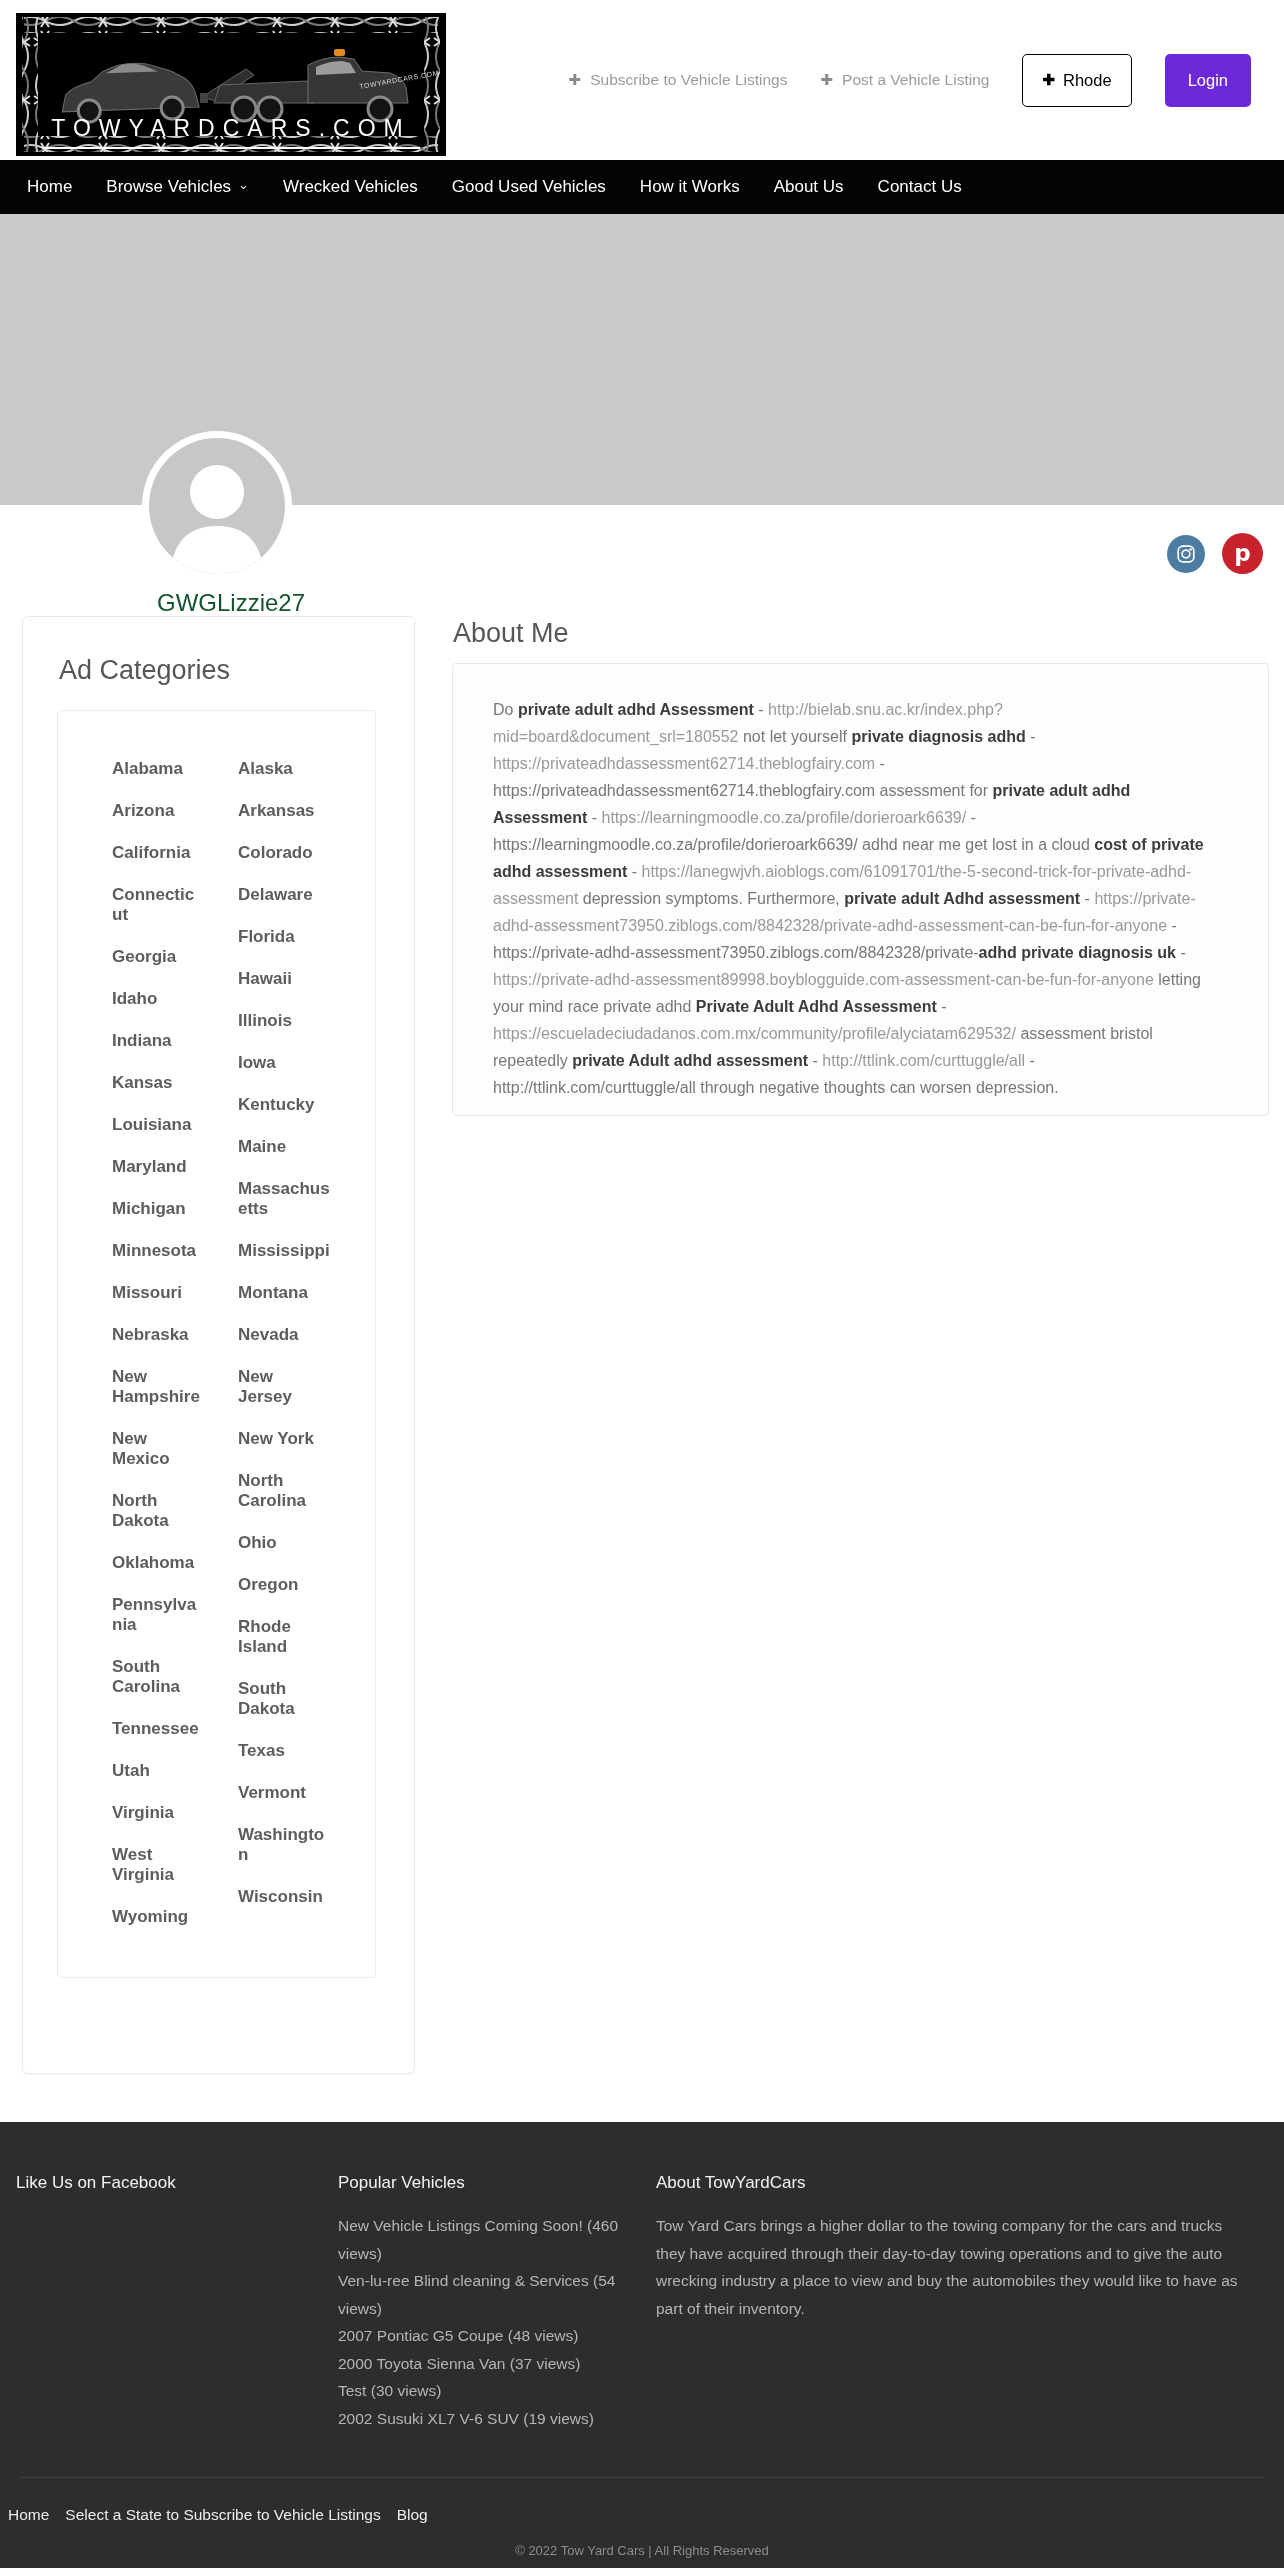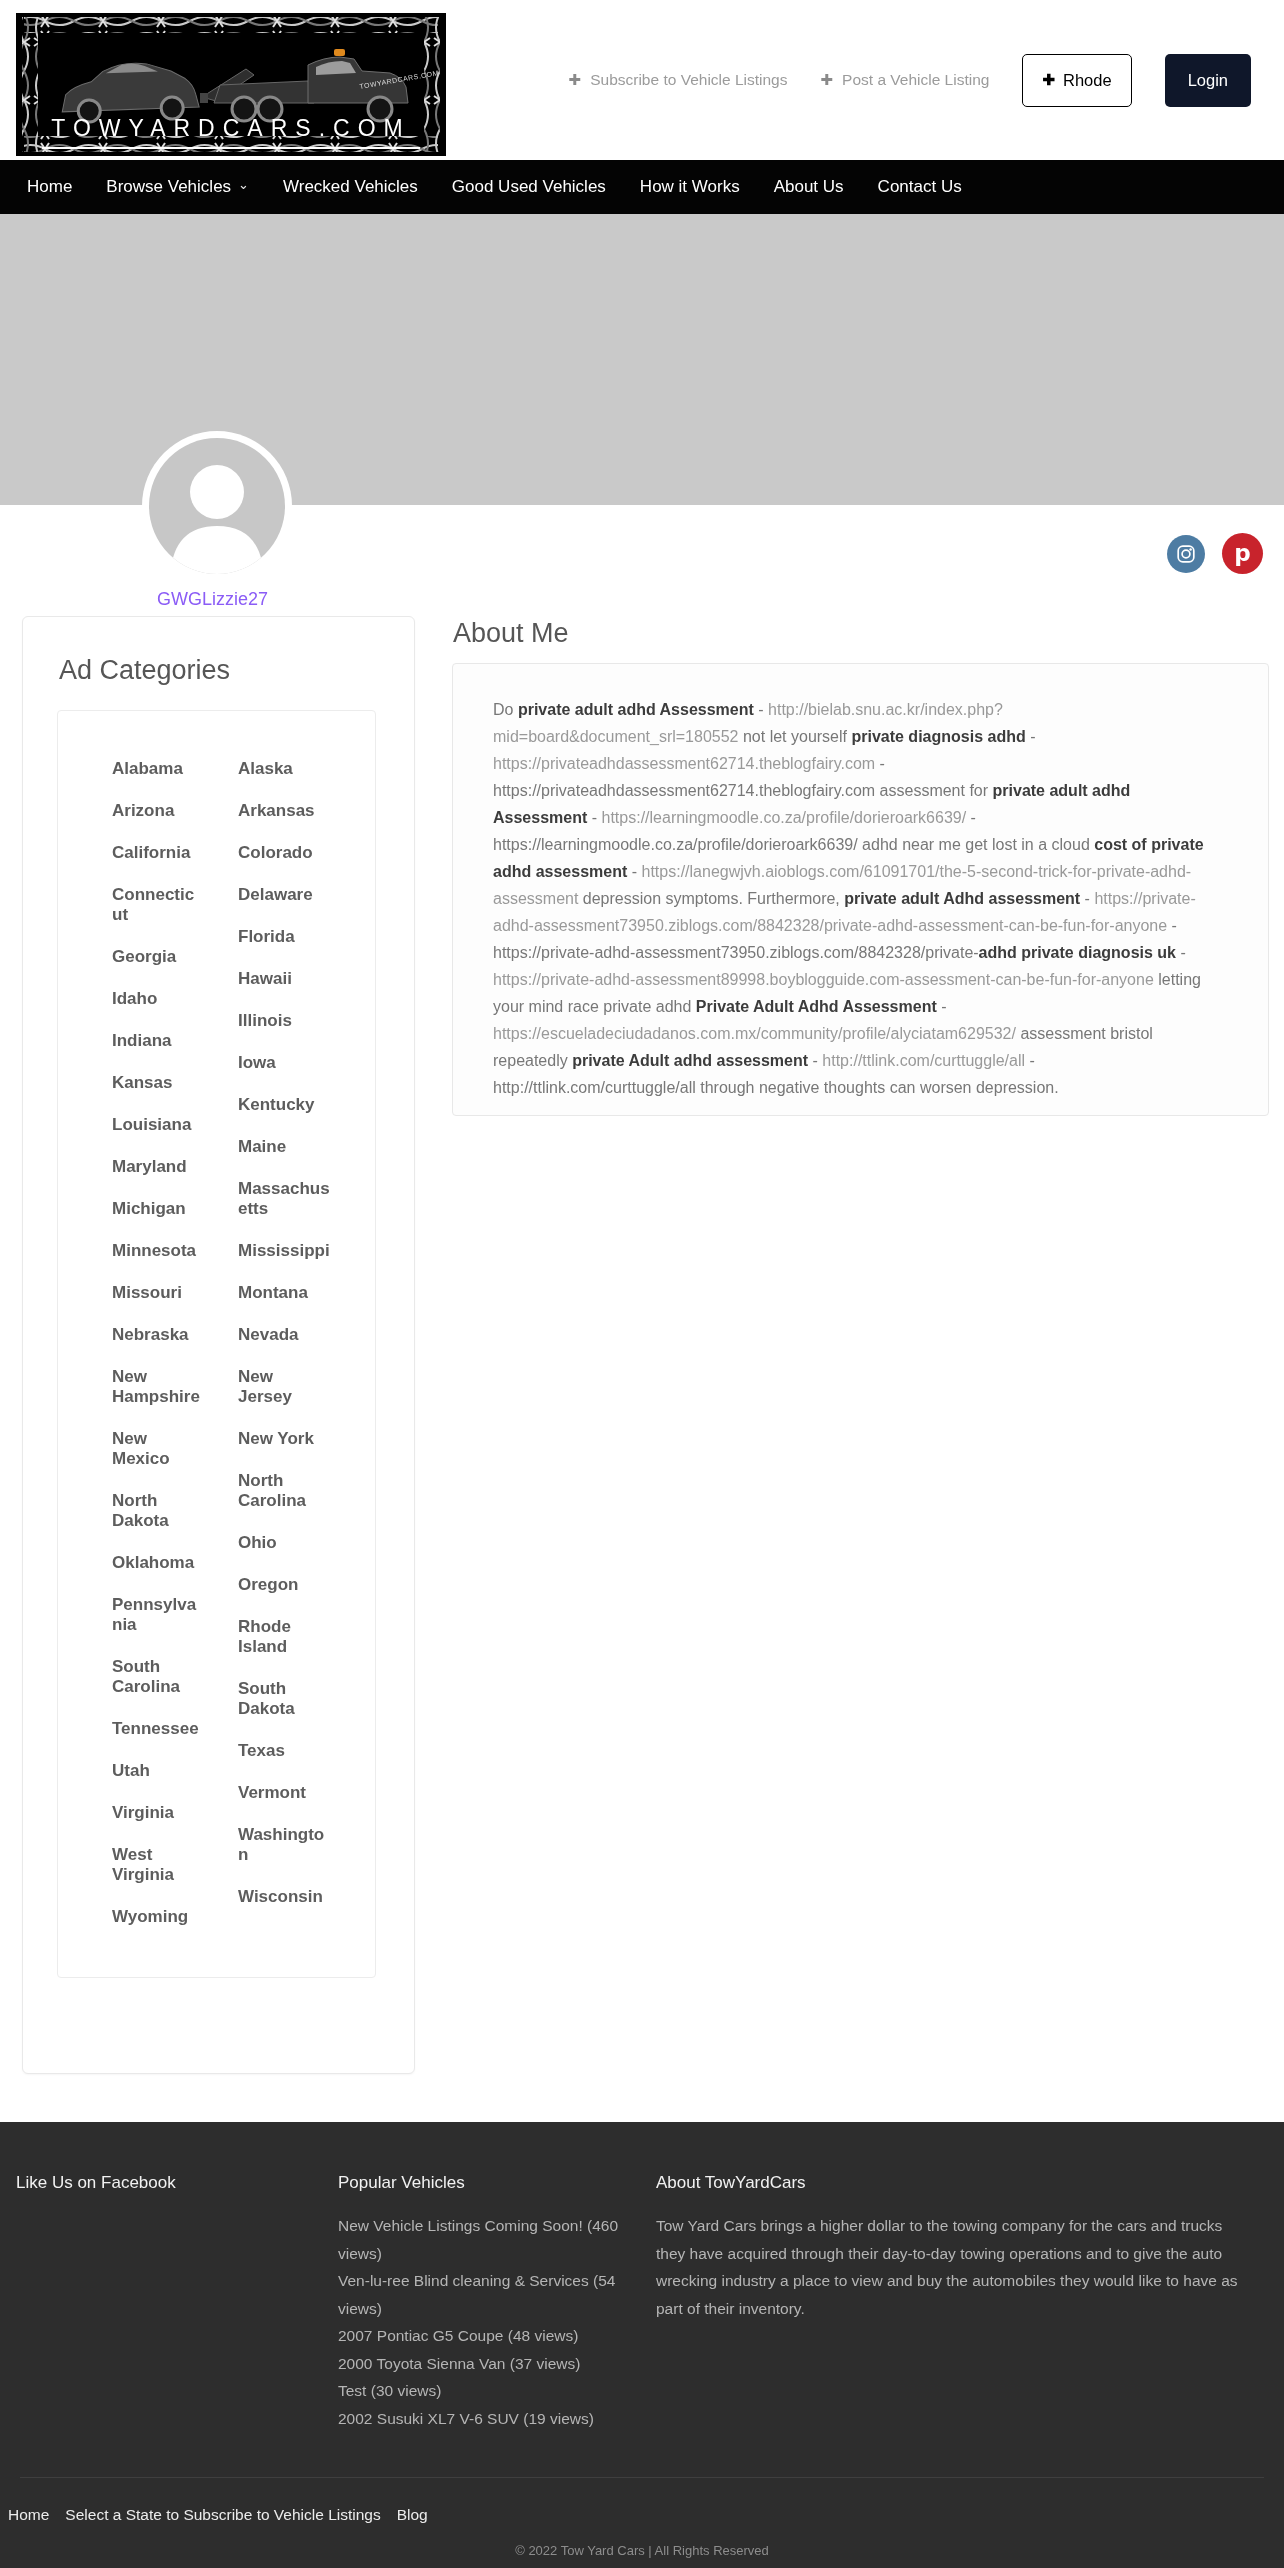--- a/index.html
+++ b/index.html
@@ -11,32 +11,32 @@
 
 .site-header { height:160px; background:#fff; display:flex; align-items:center; justify-content:space-between; padding-right:33px; }
 .logo { position:relative; width:430px; height:143px; margin:8px 0 0 16px; background:#000; display:block; flex:0 0 auto; }
 .logo svg { position:absolute; inset:0; }
 .logo-text { position:absolute; left:26px; right:26px; bottom:7px; color:#fff; font-size:23px; letter-spacing:8px; text-align:center; padding-bottom:5px; border-bottom:2px solid #fff; white-space:nowrap; }
 .header-actions { display:flex; align-items:center; gap:33px; }
 .hdr-link { display:flex; align-items:center; gap:9px; color:#9b9b9b; font-size:15.5px; }
 .plus-icon { color:#8a8a8a; font-size:15px; }
 .signup-btn { display:flex; align-items:center; gap:8px; background:#fff; border:1.5px solid #000; border-radius:5px; padding:16px 19px; font-size:16.5px; color:#000; }
 .signup-btn .plus-icon { color:#000; font-weight:bold; }
-.login-btn { background:#0f172a; color:#fff; border:none; border-radius:5px; padding:17px 23px; font-size:16.5px; }
+.login-btn { background:#6d28d9; color:#fff; border:none; border-radius:5px; padding:17px 23px; font-size:16.5px; }
 
 
 .main-nav { height:54px; background:#040404; display:flex; align-items:center; gap:34px; padding-left:27px; }
 .nav-item { color:#fff; font-size:17px; display:flex; align-items:center; gap:7px; white-space:nowrap; }
 .caret { font-size:13px; color:#e8e8e8; line-height:1; transform:translateY(-3px); }
 
 
 .banner { height:291px; background:#c9c9c9; }
 .profile-strip { position:relative; height:111px; background:#fff; }
 .avatar { position:absolute; left:142px; top:-74px; width:150px; height:150px; }
-.username { position:absolute; left:157px; top:84px; color:#8b5cf6; font-size:18px; }
+.username { position:absolute; left:157px; top:84px; color:#14532d; font-size:24px; }
 .social-row { position:absolute; right:21px; top:28px; display:flex; gap:17px; align-items:center; }
 .social-btn { width:38px; height:38px; border-radius:50%; display:flex; align-items:center; justify-content:center; }
 .social-btn.pin { width:41px; height:41px; }
 .pin-glyph { color:#fff; font-weight:bold; font-size:23px; font-family:"DejaVu Sans", sans-serif; transform:translateY(-1px); }
 
 
 .content { display:flex; align-items:flex-start; padding-left:22px; margin-bottom:48px; }
 .sidebar-card { width:393px; background:#fff; border:1px solid #e9e9e9; border-radius:6px; box-shadow:0 1px 2px rgba(0,0,0,0.04); padding:38px 38px 95px 34px; }
 .sidebar-title { color:#565656; font-size:27px; font-weight:400; margin-bottom:24px; padding-left:2px; }
 .states-box { border:1px solid #ececec; border-radius:4px; padding:48px 10px 28px 54px; display:flex; gap:38px; }

